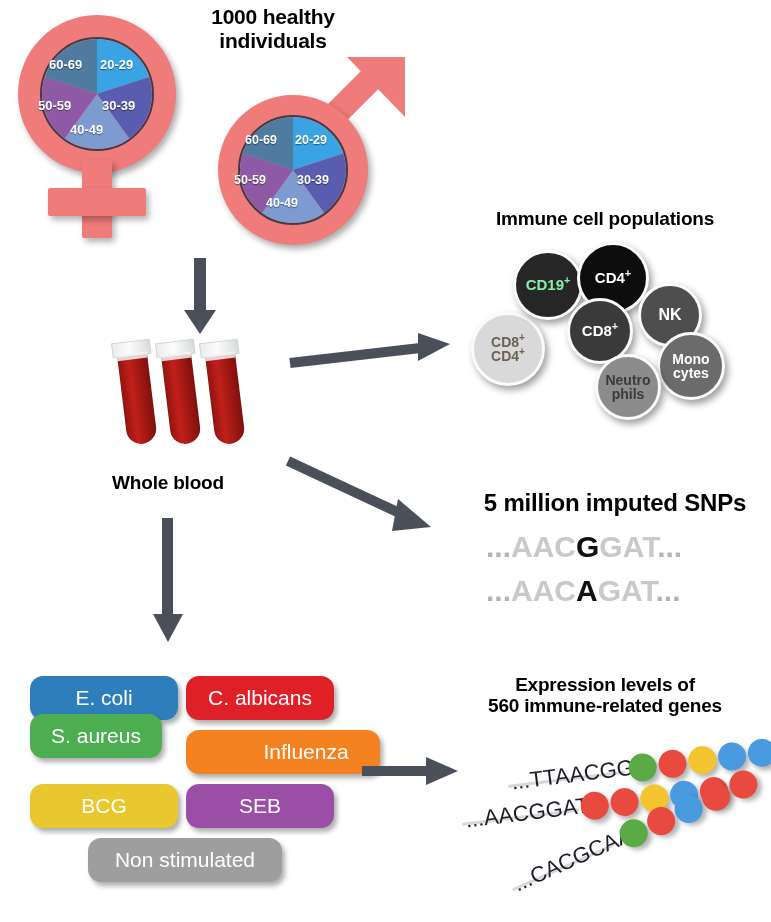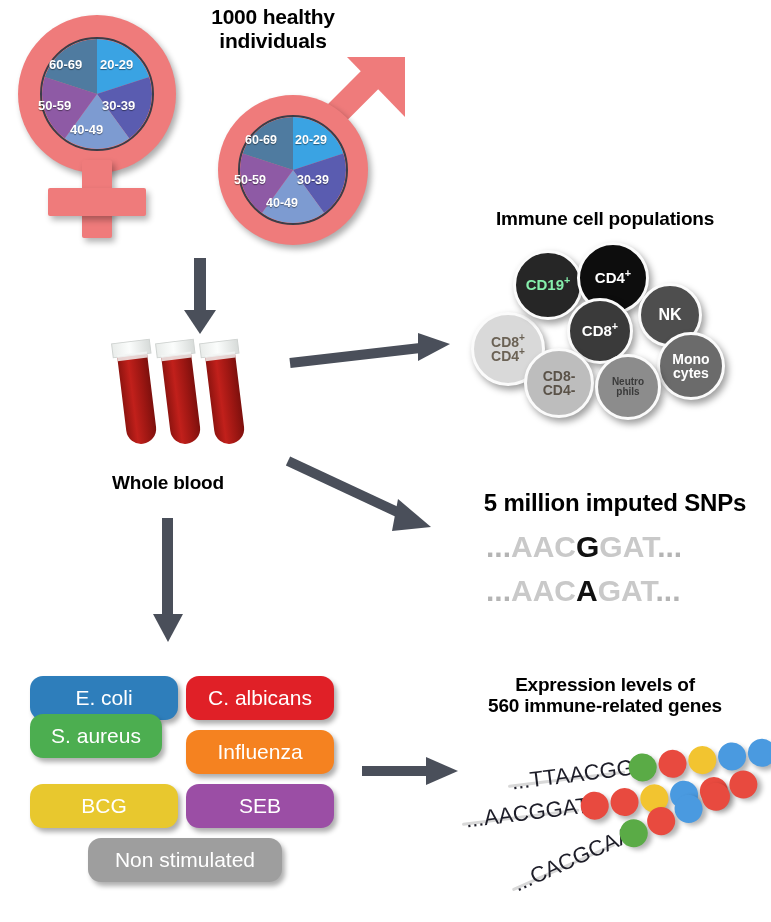--- a/index.html
+++ b/index.html
@@ -197,27 +197,23 @@
     <div class="cell" style="left:112px;top:58px;width:66px;height:66px;background:#3a3a3a;
                 color:#ffffff;font-size:15px;">
       <span>CD8<sup class="sup">+</sup></span>
     </div>
 
     <div class="cell" style="left:202px;top:92px;width:68px;height:68px;background:#6b6b6b;
                 color:#ffffff;font-size:14px;">
       <span>Mono<br>cytes</span>
     </div>
 
-    <div class="cell" style="left:69px;top:108px;width:70px;height:70px;background:#bdbdbd;
-                color:#5a5248;font-size:14px;">
-      <span>CD8-<br>CD4-</span>
-    </div>
 
     <div class="cell" style="left:140px;top:114px;width:66px;height:66px;background:#8c8c8c;
-                color:#3a3a3a;font-size:10px;">
+                color:#3a3a3a;font-size:14px;">
       <span>Neutro<br>phils</span>
     </div>
   </div>
 
   <div class="abs hdr" style="left:470px;top:490px;width:290px;font-size:24px;">5 million imputed SNPs</div>
 
   <div class="abs" style="left:486px;top:530px;width:270px;height:95px;">
     <div class="snp-row" style="left:0;top:0;font-size:30px;">
       <span class="dim2">...</span><span class="dim">AAC</span><span class="dark">G</span><span class="dim">GAT</span><span class="dim2">...</span>
     </div>
@@ -229,21 +225,21 @@
   <div class="abs" style="left:30px;top:676px;width:310px;height:215px;">
     <div class="pill" style="left:0px;top:0px;width:148px;height:44px;background:#2e7ebb;font-size:21px;">
       <span>E. coli</span>
     </div>
     <div class="pill" style="left:156px;top:0px;width:148px;height:44px;background:#e02027;font-size:21px;text-align:right;">
       <span>C. albicans</span>
     </div>
     <div class="pill" style="left:0px;top:38px;width:132px;height:44px;background:#4cae50;font-size:21px;">
       <span>S. aureus</span>
     </div>
-    <div class="pill" style="left:156px;top:54px;width:148px;height:44px;background:#f58220;font-size:21px;">
+    <div class="pill" style="left:156px;top:54px;width:148px;height:44px;background:#f58220;font-size:21px;padding-left:46px;">
       <span>Influenza</span>
     </div>
     <div class="pill" style="left:0px;top:108px;width:148px;height:44px;background:#e8c82e;font-size:21px;">
       <span>BCG</span>
     </div>
     <div class="pill" style="left:156px;top:108px;width:148px;height:44px;background:#9b4ea5;font-size:21px;">
       <span>SEB</span>
     </div>
     <div class="pill" style="left:58px;top:162px;width:194px;height:44px;background:#9e9e9e;font-size:21px;">
       <span>Non stimulated</span>

